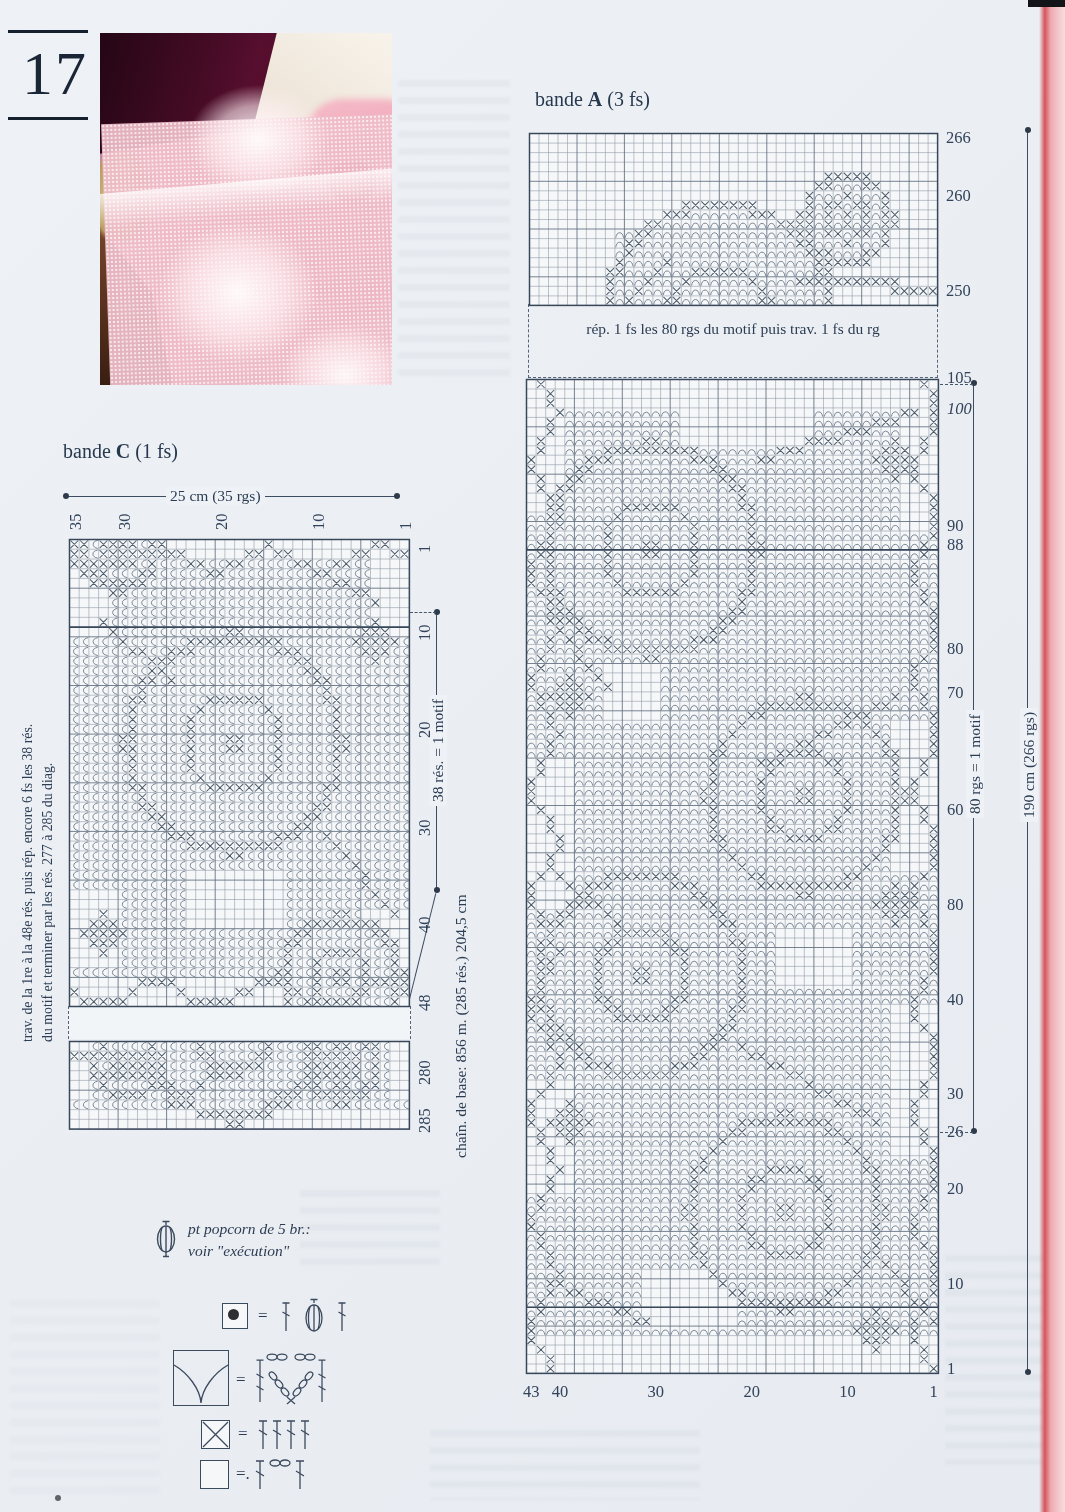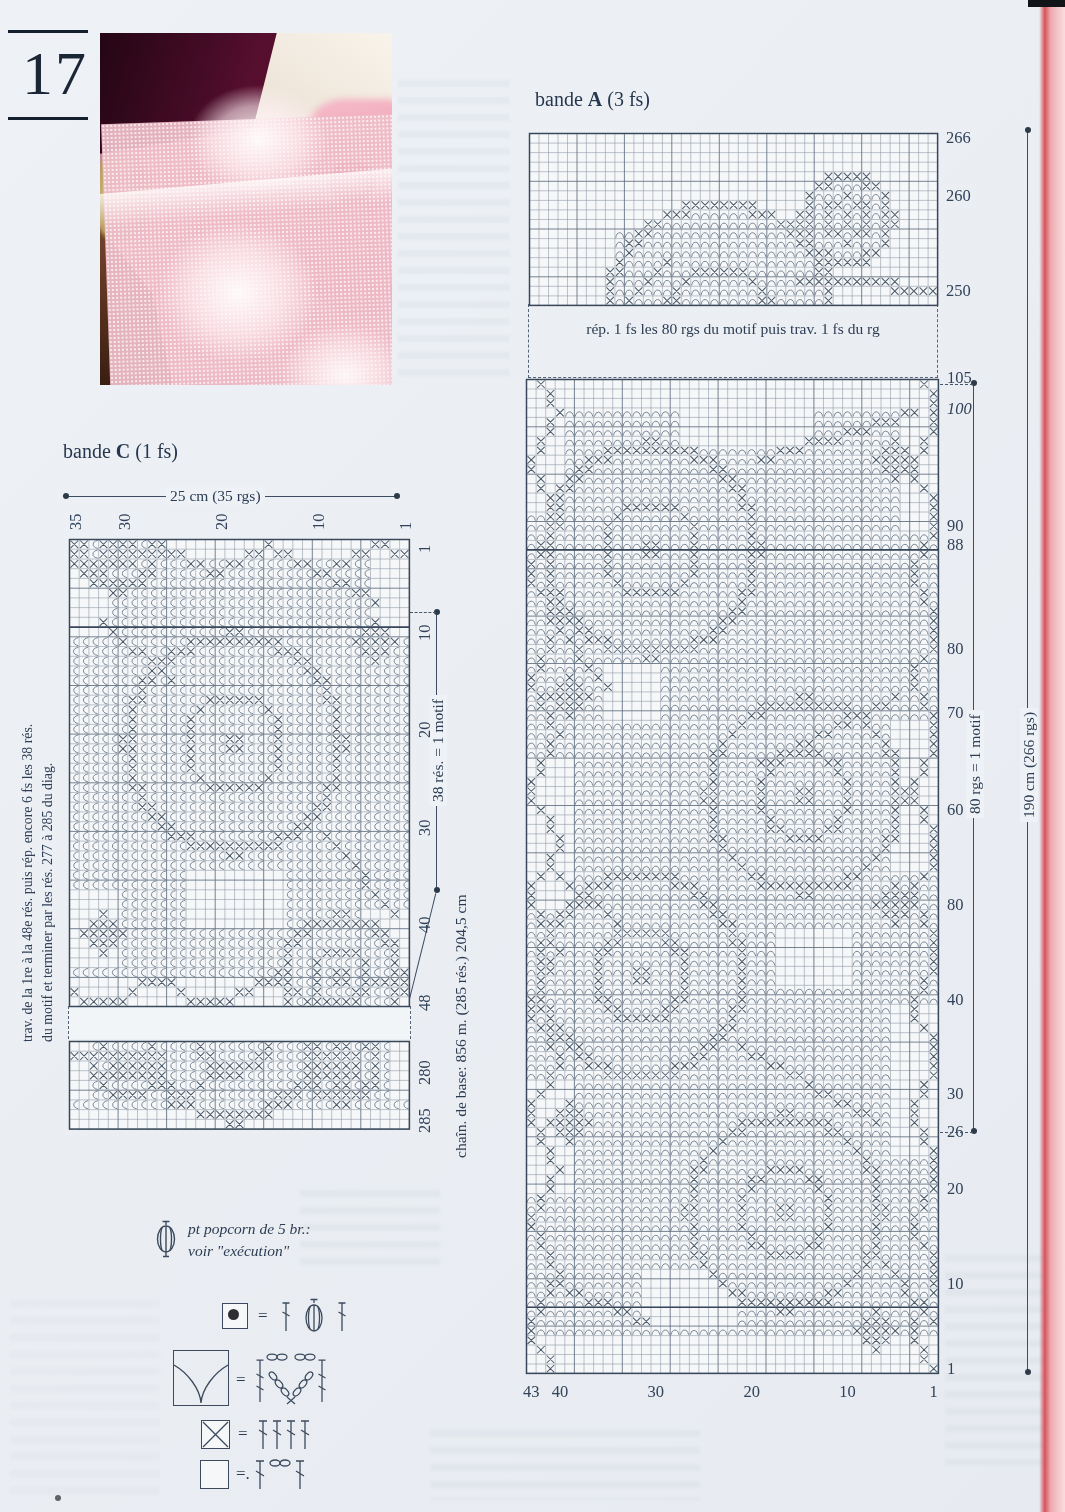--- a/index.html
+++ b/index.html
@@ -221,21 +221,21 @@
           <path d="M0,170.4H411.9" stroke="#39475a" stroke-width="1.6" fill="none"></path>
           <path d="M0,927.7H411.9" stroke="#39475a" stroke-width="1.6" fill="none"></path>
           <rect x="0" y="0" width="411.9" height="993.9" fill="none" stroke="#39475a" stroke-width="1.5"></rect>
         </g>
       </svg></div>
     <div class="num" style="left: 946.94px; top: 368px; font-family: Liberation Serif, serif;">105</div>
     <div class="num" style="left: 946.94px; top: 399px; font-style: italic;">100</div>
     <div class="num" style="left: 946.94px; top: 516.223px;">90</div>
     <div class="num" style="left: 946.94px; top: 535.155px;">88</div>
     <div class="num" style="left: 946.94px; top: 610.883px; margin-top: 28px;">80</div>
-    <div class="num" style="left: 946.94px; top: 703px;">70</div>
+    <div class="num" style="left: 946.94px; top: 683px;">70</div>
     <div class="num" style="left: 946.94px; top: 800.203px;">60</div>
     <div class="num" style="left: 946.94px; top: 894.863px;">80</div>
     <div class="num" style="left: 946.94px; top: 989.523px;">40</div>
     <div class="num" style="left: 946.94px; top: 1084.18px;">30</div>
     <div class="num" style="left: 946.94px; top: 1122.05px;">26</div>
     <div class="num" style="left: 946.94px; top: 1178.84px;">20</div>
     <div class="num" style="left: 946.94px; top: 1273.5px;">10</div>
     <div class="num" style="left: 946.94px; top: 1358.7px;">1</div>
     <div class="numc" style="left: 518.29px; top: 1381.93px;">43</div>
     <div class="numc" style="left: 547.03px; top: 1381.93px;">40</div>

